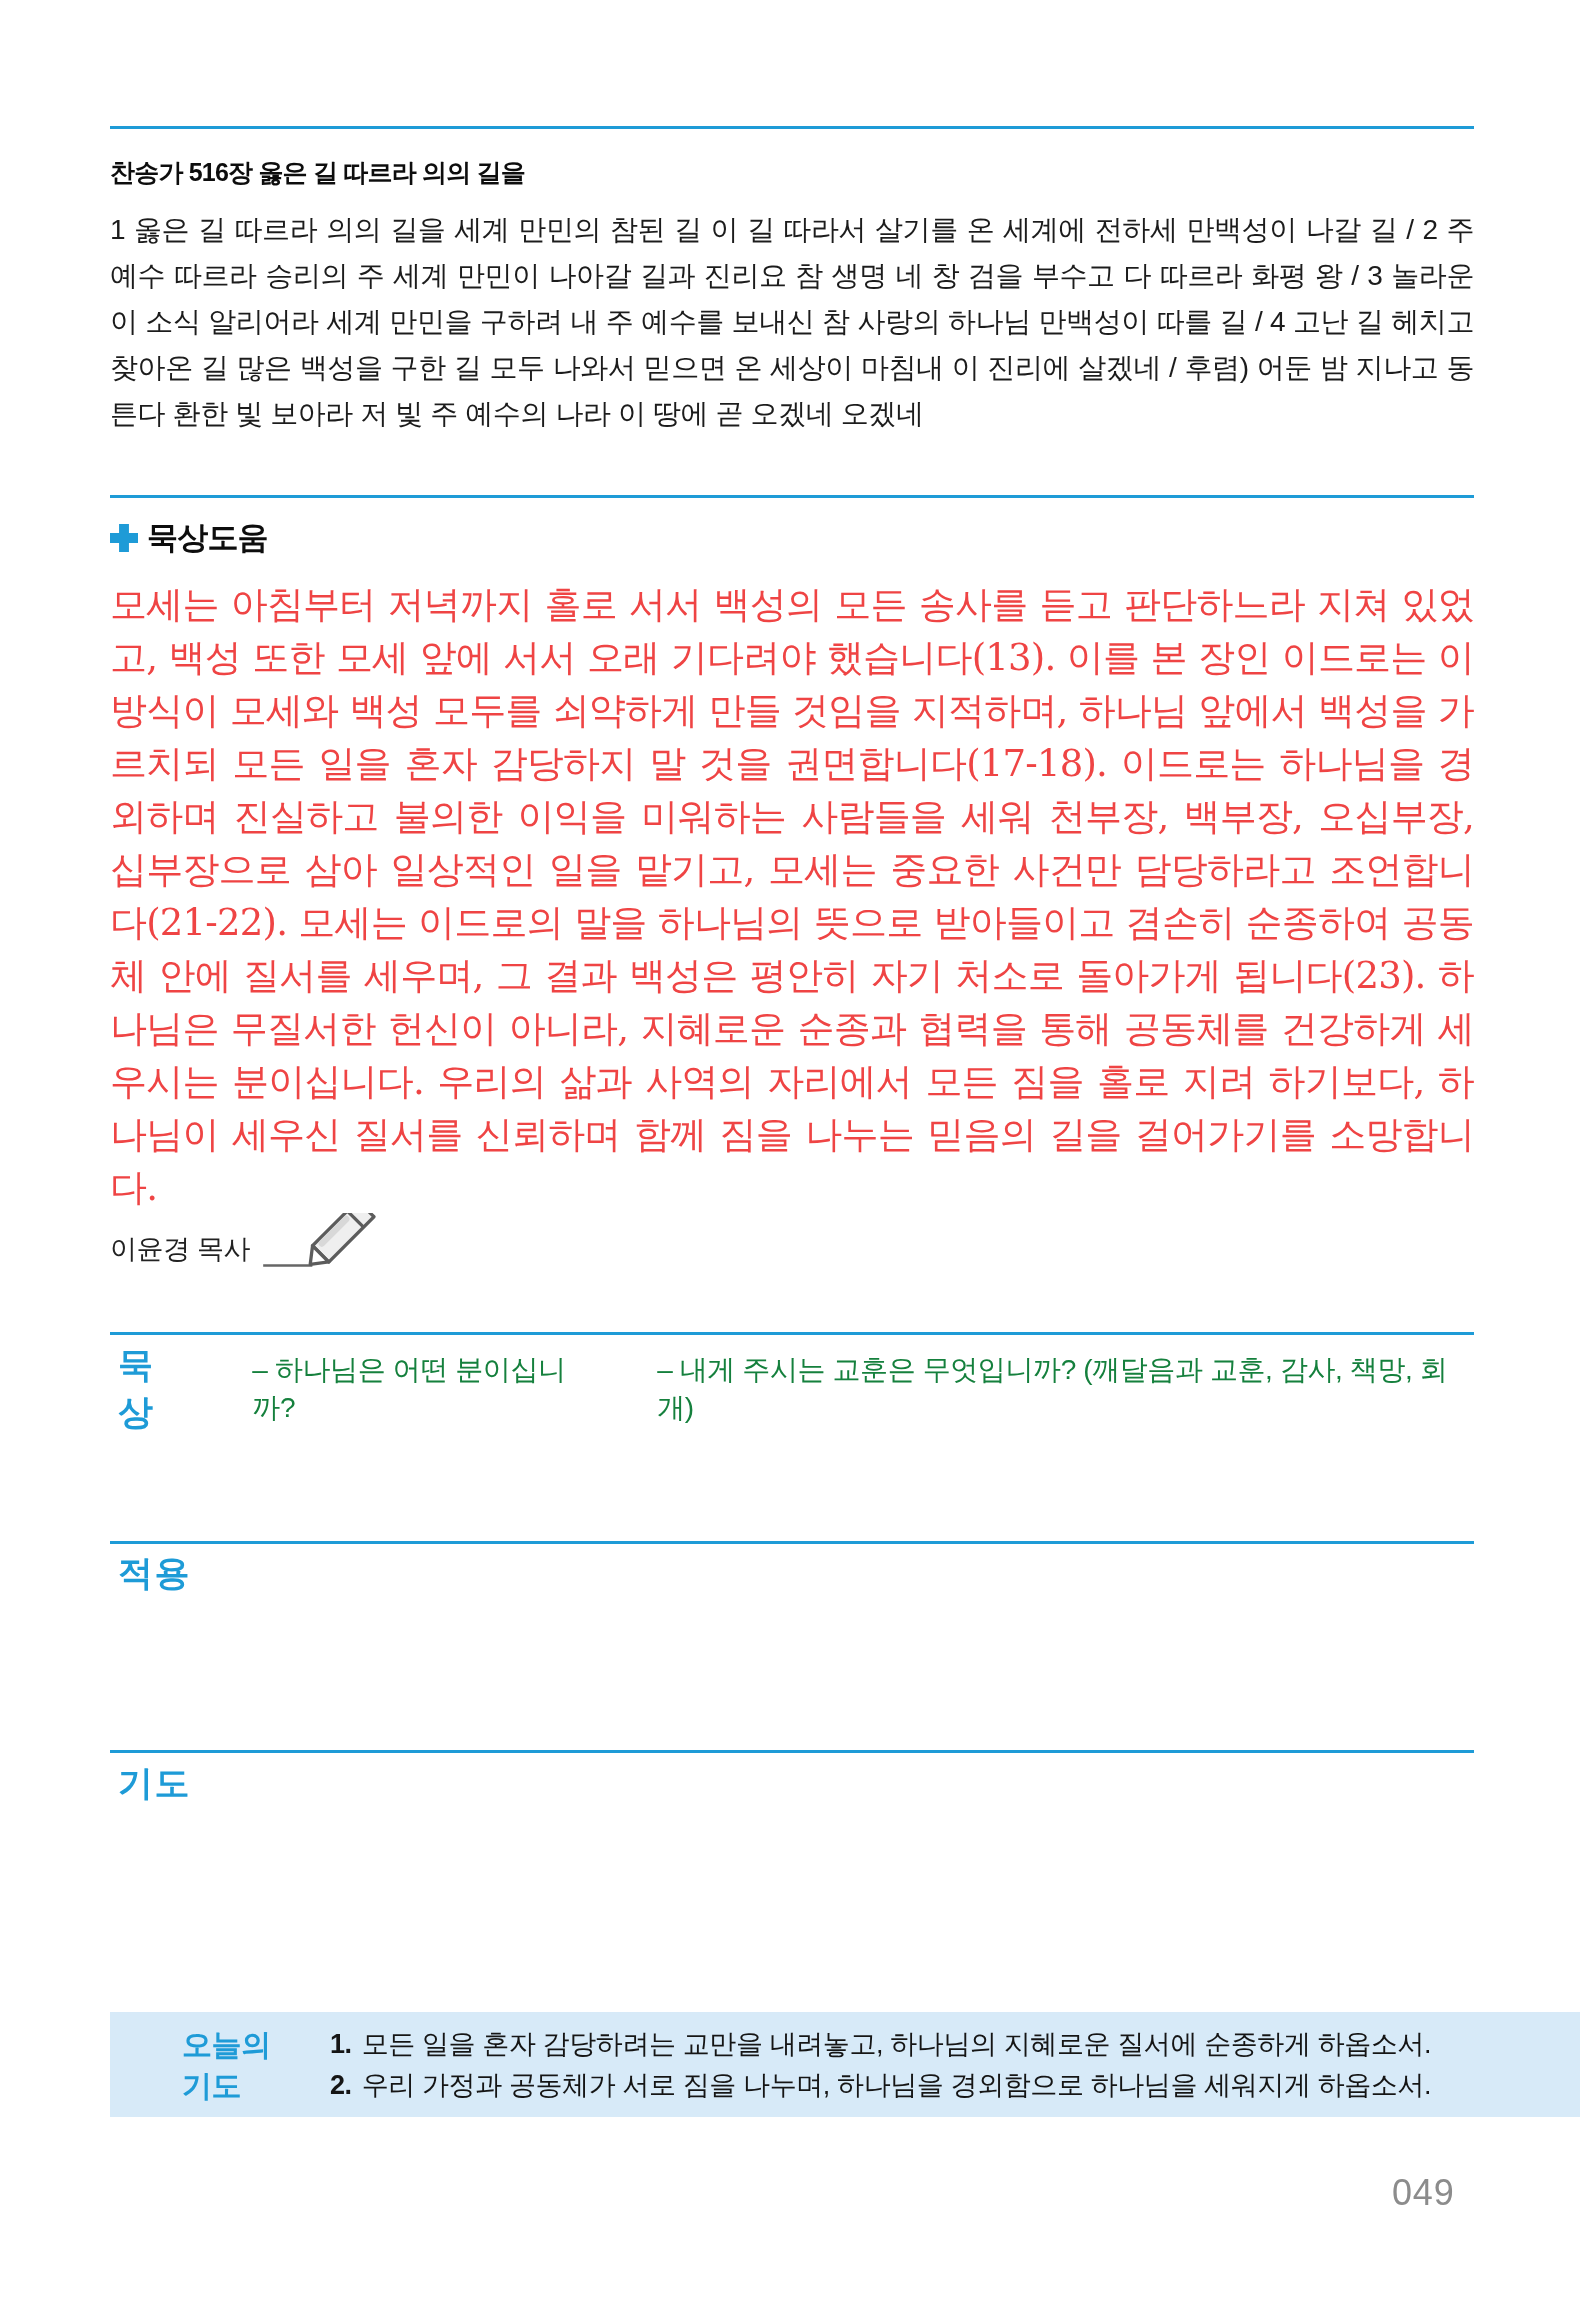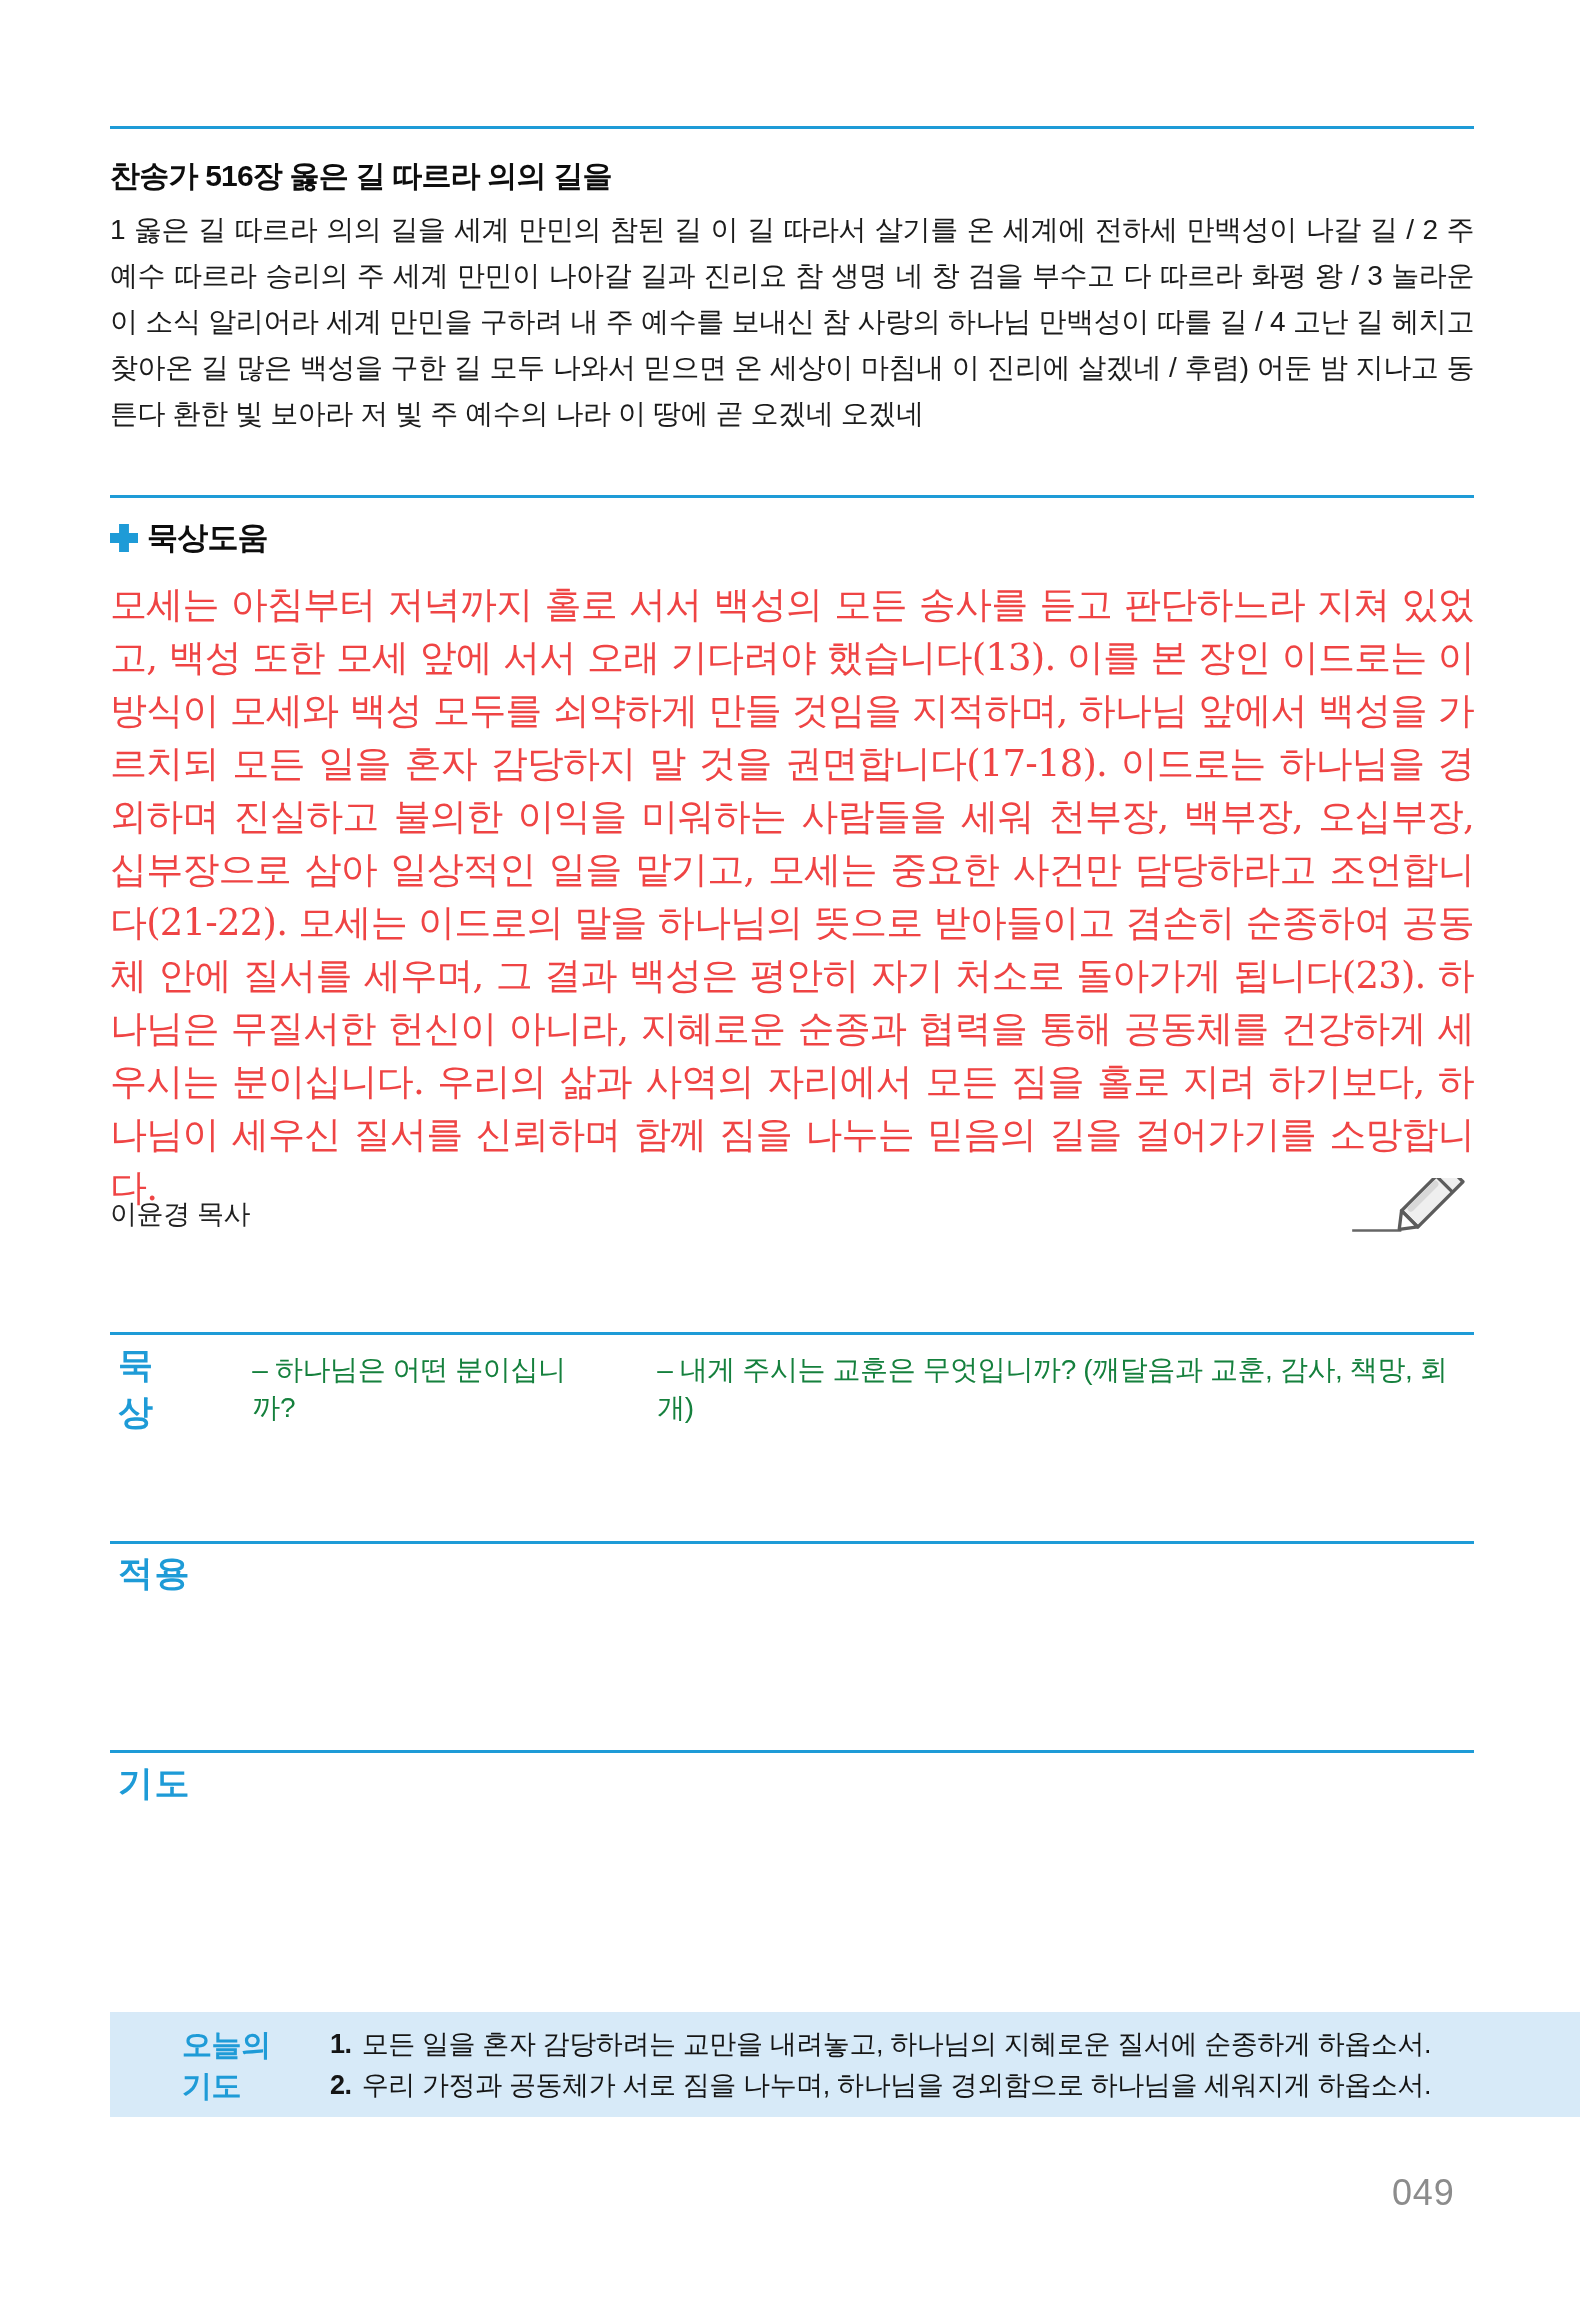--- a/index.html
+++ b/index.html
@@ -8,34 +8,34 @@
     width:1581px;height:2319px;
     background:#ffffff;
     font-family:"Liberation Sans", sans-serif;
     color:#111;
     overflow:hidden;
   }
   .col{position:absolute;left:110px;width:1364px;}
   .rule{position:absolute;left:110px;width:1364px;height:2.5px;background:#1e9bd7;}
 
   
-  .hymn-title{top:156px;font-size:30px;font-weight:700;letter-spacing:-0.8px;color:#0d0d0d;}
+  .hymn-title{top:156px;font-size:25px;font-weight:700;letter-spacing:-0.8px;color:#0d0d0d;}
   .hymn-lyrics{top:207px;font-size:28px;line-height:46px;text-align:justify;color:#1c1c1c;letter-spacing:-0.4px;}
 
   
   .medit-header{top:517px;display:flex;align-items:center;gap:9px;}
   .plus-icon{width:28px;height:28px;flex:0 0 auto;}
   .medit-label{font-size:31px;font-weight:700;letter-spacing:-0.8px;color:#0d0d0d;}
   .medit-body{
     top:578px;
     font-family:"DejaVu Serif","Liberation Serif",serif;
     font-size:37px;line-height:53px;
     text-align:justify;color:#ef4444;letter-spacing:-0.8px;
   }
-  .author-row{top:1178px;display:flex;justify-content:space-between;align-items:flex-end;gap:11px;}
+  .author-row{top:1213px;display:flex;justify-content:flex-start;align-items:flex-end;gap:11px;}
   .author-name{font-size:27px;color:#222;padding-bottom:5px;letter-spacing:-0.4px;}
   .pencil-svg{display:block;}
 
   
   .section-label{font-size:35px;font-weight:700;color:#1e9bd7;letter-spacing:1.6px;margin-left:8px;}
   .muksang-row{top:1342px;display:flex;align-items:center;}
   .muksang-label{letter-spacing:6.6px;}
   .muksang-q{font-size:28px;color:#15803d;letter-spacing:-0.4px;}
   .q1{margin-left:36px;}
   .q2{margin-left:53px;}

